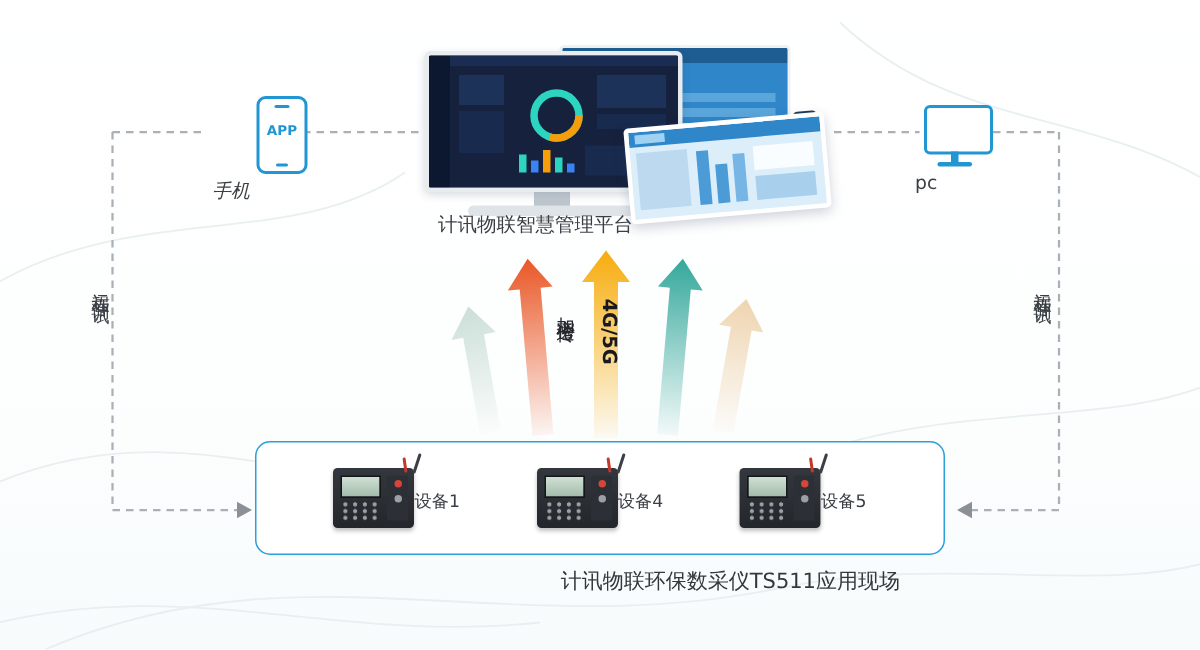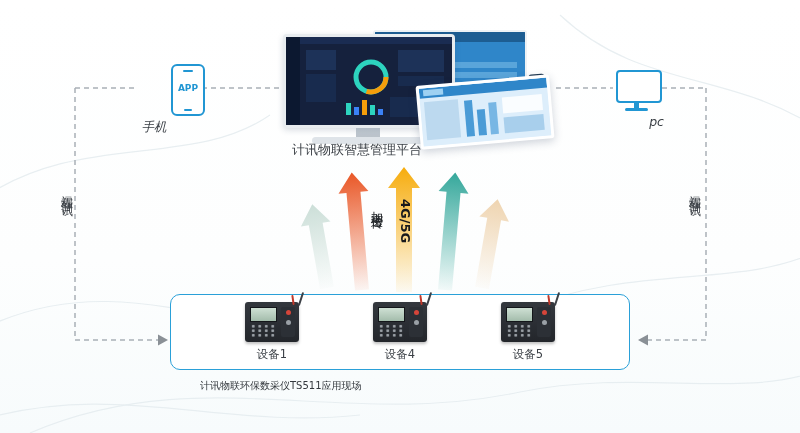--- a/index.html
+++ b/index.html
@@ -15,54 +15,54 @@
   .phone { left:138px; top:64px; width:30px; height:48px; border:2px solid #2196d3; border-radius:6px; background:#fff; z-index:5;margin-left:33px; }
   .phone-speaker { position:absolute; top:4px; left:50%; transform:translateX(-50%); width:10px; height:2px; background:#2196d3; border-radius:1px; }
   .phone-home { position:absolute; bottom:3px; left:50%; transform:translateX(-50%); width:8px; height:2px; background:#2196d3; border-radius:1px; }
   .phone-app { position:absolute; top:17px; left:0; width:100%; text-align:center; font-size:9px; font-weight:bold; color:#2196d3; }
   .phone-label { left:116px; top:119px; width:76px; text-align:center; font-size:12.5px; z-index:5;font-style:italic; }
 
   
   .pc-monitor { left:616px; top:70px; width:42px; height:29px; border:2.5px solid #2196d3; border-radius:4px; background:#fff; z-index:5; }
   .pc-neck { left:634px; top:101px; width:5px; height:7px; background:#2196d3; z-index:5; }
   .pc-base { left:625px; top:108px; width:23px; height:3px; background:#2196d3; border-radius:2px; z-index:5; }
-  .pc-label { left:610px; top:114px; width:54px; text-align:right; font-size:12.5px; z-index:5;font-style:italic; }
+  .pc-label { left:610px; top:114px; width:54px; text-align:left; font-size:12.5px; z-index:5; }
 
   
   .vtext { writing-mode:vertical-rl; text-orientation:mixed; }
   .remote-left  { left:58px;  top:186px; font-size:12px; letter-spacing:3px; z-index:5; }
   .remote-right { left:686px; top:186px; font-size:12px; letter-spacing:3px; z-index:5; }
   .lbl-encrypted { left:368px; top:201px; font-size:12.5px; letter-spacing:2px; color:#24282c; z-index:6; }
   .lbl-network   { left:398px; top:199px; font-size:13px; font-weight:600; color:#17191c; z-index:6; }
 
   
   .monitor-back { left:373px; top:30px; width:150px; height:84px; border:2px solid #eef2f5; border-radius:3px; overflow:hidden; z-index:1; background:#2f86c9; }
   .monitor-main { left:283px; top:34px; width:166px; height:88px; border:3px solid #e8ecef; border-radius:4px; overflow:hidden; z-index:2; background:#15213d; box-shadow:0 2px 6px rgba(40,60,90,.18); }
   .stand-neck { left:356px; top:124px; width:24px; height:14px; background:linear-gradient(#cdd4db,#b9c1c9); z-index:1; }
   .stand-base { left:312px; top:137px; width:112px; height:7px; background:#dfe4e9; border-radius:4px; z-index:1; }
   .tablet-spine { left:531px; top:74px; width:16px; height:64px; background:#223a52; border-radius:3px; transform:rotate(-5deg); z-index:3; }
   .monitor-front { left:418px; top:80px; width:128px; height:58px; border:3px solid #ffffff; border-radius:3px; overflow:hidden; transform:rotate(-5deg); z-index:4; background:#ddeefb; box-shadow:0 3px 8px rgba(40,60,90,.22); }
   .platform-label { left:292px; top:141px; width:220px; text-align:left; font-size:13px; z-index:5; }
 
   
   .devices-box { left:170px; top:294px; width:458px; height:74px; border:1.5px solid #2aa0d8; border-radius:10px; background:#fff;
     display:flex; align-items:center; justify-content:space-evenly; z-index:5; }
-  .device-slot { display:flex; flex-direction:column; align-items:center; }
+  .device-slot { display:flex; flex-direction:row; align-items:center; }
   .device { width:54px; height:40px; background:linear-gradient(#34383e,#23262b); border-radius:3px; position:relative; box-shadow:0 2px 3px rgba(0,0,0,.25); }
   .device-scr { position:absolute; left:5px; top:5px; width:25px; height:13px; background:linear-gradient(#cfe0d4,#a3bcab); border:1px solid #14161a; }
   .device-keys { position:absolute; left:5px; top:22px; width:26px; height:13px;
     background-image:radial-gradient(circle,#9aa0a6 1.2px, transparent 1.6px); background-size:6.5px 4.5px; }
   .device-panel { position:absolute; right:4px; top:5px; width:14px; height:30px; background:#2c3036; border-radius:2px; }
   .device-led { position:absolute; right:8px; top:8px; width:5px; height:5px; border-radius:50%; background:#d6453a; }
   .device-port { position:absolute; right:8px; top:18px; width:5px; height:5px; border-radius:50%; background:#9aa0a6; }
   .device-ant1 { position:absolute; right:-3px; top:-10px; width:2px; height:14px; background:#3c4046; transform:rotate(18deg); border-radius:1px; }
   .device-ant2 { position:absolute; right:5px; top:-7px; width:2px; height:10px; background:#c0392b; transform:rotate(-8deg); border-radius:1px; }
   .device-label { margin-top:5px; font-size:11.5px; color:#3a3f45; }
 
-  .site-caption { left:200px; top:379px; width:400px; text-align:left; font-size:10px; color:#33383d; z-index:5; }
+  .site-caption { left:200px; top:379px; width:400px; text-align:right; font-size:14px; color:#33383d; z-index:5; }
 </style>
 </head>
 <body>
 
 <div class="canvas">
 
   <svg class="layer" width="800" height="433">
     <g fill="none" stroke="#e6edf0" stroke-width="1.2" opacity="0.9">
       <path d="M -20 330 C 160 240 300 400 520 310 C 640 262 740 290 820 250"></path>
       <path d="M -20 200 C 80 130 190 170 270 115"></path>

